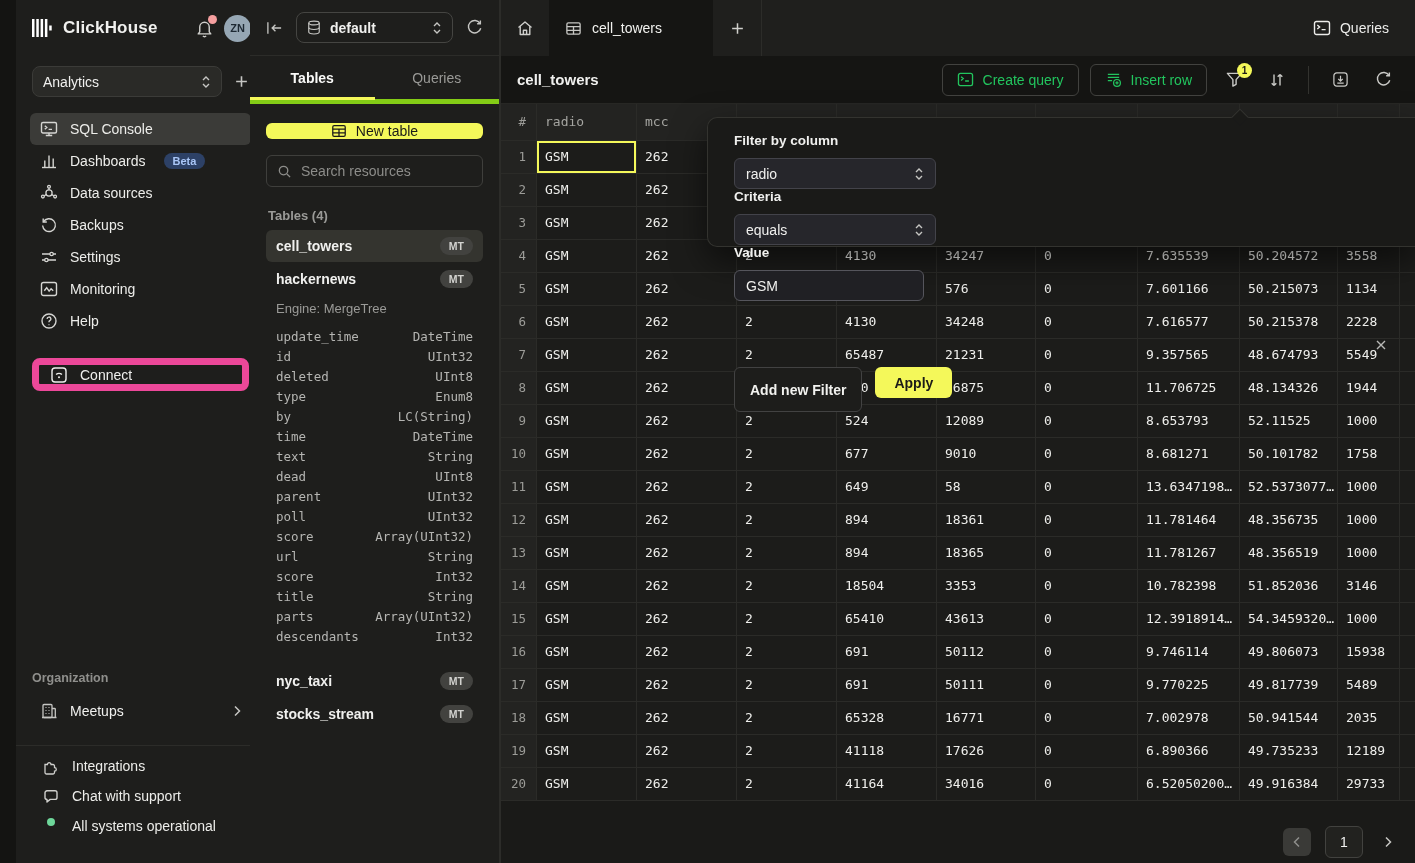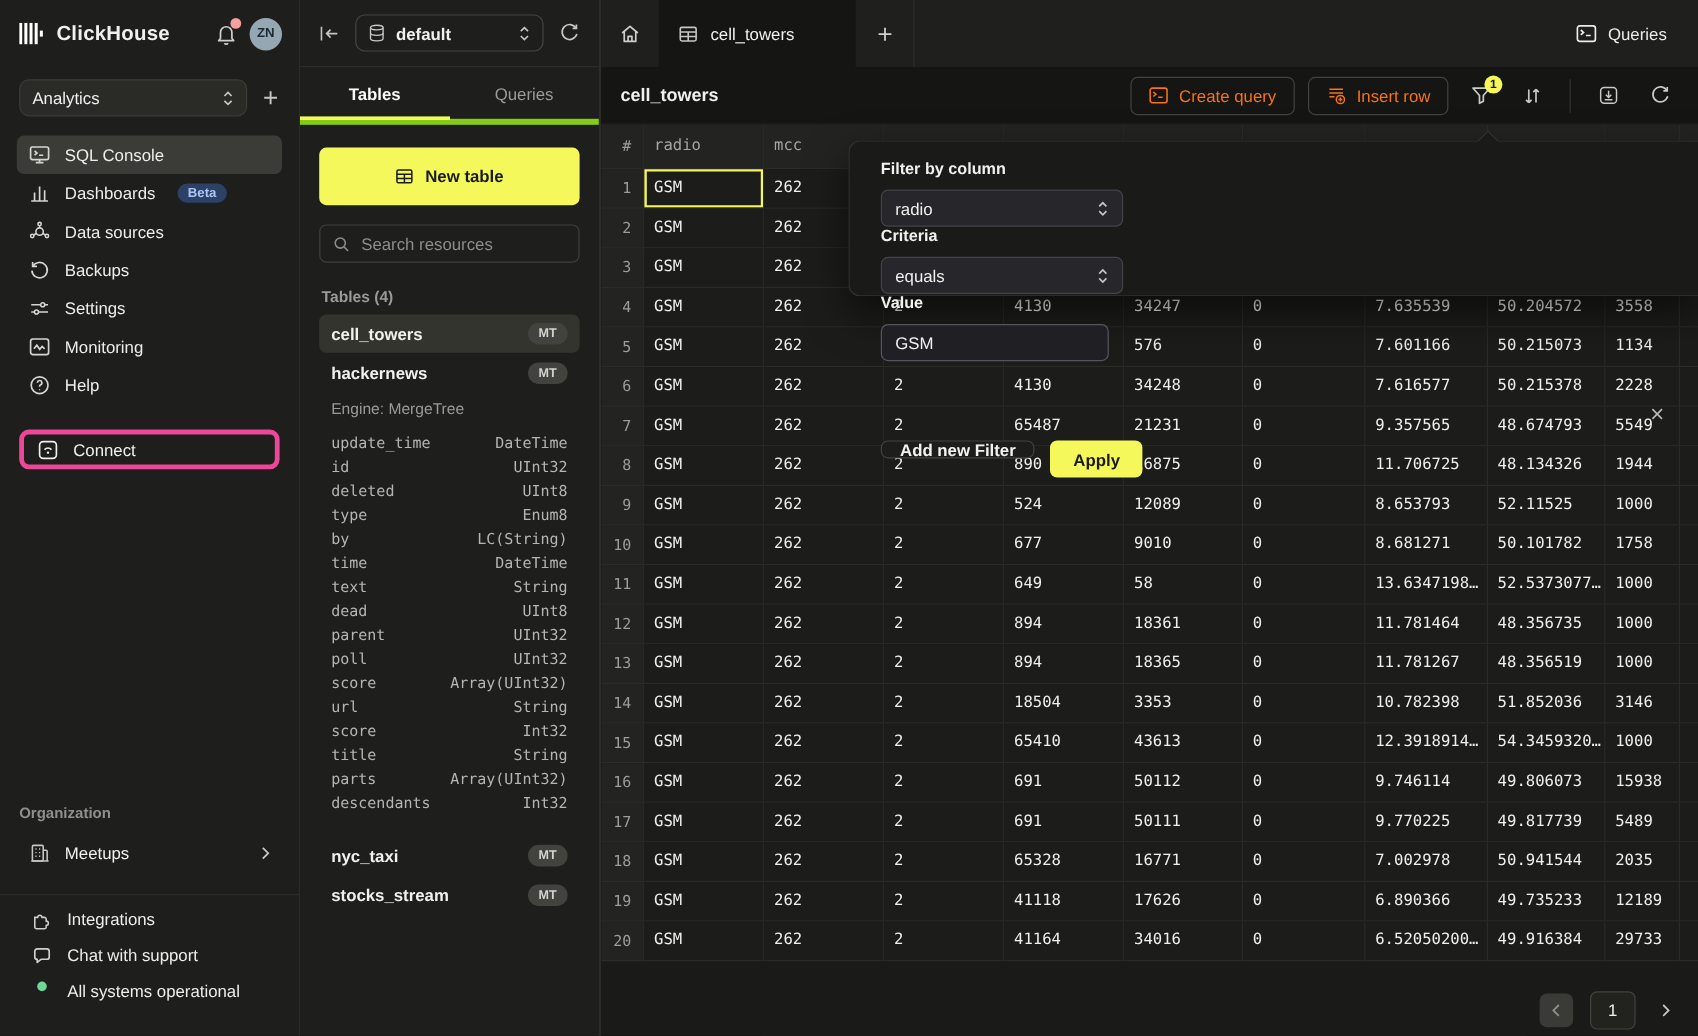--- a/index.html
+++ b/index.html
@@ -2,21 +2,21 @@
 <html><head>
 <meta charset="utf-8">
 <style>
   * { margin:0; padding:0; box-sizing:border-box; }
   html,body { width:1415px; height:863px; overflow:hidden; background:#141412;
     font-family:"Liberation Sans", sans-serif; color:#f0f0ee; }
   svg { display:block; }
   .mono { font-family:"DejaVu Sans Mono", monospace; }
 
   
-  .sidebar { position:absolute; left:0; top:0; width:250px; height:863px;
+  .sidebar { position:absolute; left:16px; top:0; width:250px; height:863px;
     background:#1e1e1c; border-right:1px solid #2c2c29; }
   .sb-header { height:56px; display:flex; align-items:center; padding:0 14px 0 16px; gap:10px; }
   .brand-logo { flex:0 0 auto; }
   .brand-name { font-size:17px; font-weight:700; letter-spacing:.2px; flex:1; }
   .bell-wrap { position:relative; color:#cfcfcc; cursor:pointer; }
   .bell-dot { position:absolute; top:-3px; right:-3px; width:9px; height:9px; border-radius:50%;
     background:#f59f9f; }
   .avatar { width:27px; height:27px; border-radius:50%; background:#96a7b4; color:#1d2933;
     font-size:11px; font-weight:700; display:flex; align-items:center; justify-content:center; }
   .workspace-row { display:flex; align-items:center; gap:12px; margin:10px 16px 16px; }
@@ -24,21 +24,21 @@
     border-radius:8px; display:flex; align-items:center; padding:0 10px; gap:8px; font-size:14px; cursor:pointer; }
   .workspace-select .lbl { flex:1; }
   .icon-plain { color:#c6c6c3; cursor:pointer; }
   .sb-nav { padding:0 14px; }
   .sb-item { height:32px; display:flex; align-items:center; gap:12px; padding:0 10px;
     border-radius:6px; font-size:14px; color:#ededea; cursor:pointer; }
   .sb-item.active { background:#3b3b38; }
   .sb-item .ic { width:18px; color:#d5d5d2; flex:0 0 auto; }
   .badge-beta { margin-left:6px; background:#2d4166; color:#a9c6f7; font-size:11px; font-weight:600;
     padding:2px 9px; border-radius:999px; }
-  .connect-btn { margin:21px 16px 0; height:33px; border:4px solid #ec4899; border-radius:8px;
+  .connect-btn { margin:21px 16px 0; height:33px; border:7px solid #ec4899; border-radius:8px;
     display:flex; align-items:center; gap:12px; padding:0 11px; font-size:14px; cursor:pointer; }
   .sb-bottom { position:absolute; left:0; right:0; bottom:0; padding-bottom:2px; }
   .org-label { padding:0 16px; font-size:12.5px; color:#8f8f8c; font-weight:600; margin-bottom:10px; }
   .meetups-row { height:32px; margin:0 14px; display:flex; align-items:center; gap:12px;
     padding:0 10px; border-radius:6px; font-size:14px; cursor:pointer; }
   .meetups-row .lbl { flex:1; }
   .sb-divider { border-top:1px solid #2c2c29; margin:18px 0 12px; }
   .sb-foot-item { height:30px; display:flex; align-items:flex-start; gap:12px; padding:0 26px;
     font-size:14px; color:#ededea; cursor:pointer; }
   .sb-foot-item .ic { width:18px; display:flex; justify-content:center; color:#cfcfcc; }
@@ -52,23 +52,23 @@
   .db-select { flex:1; height:31px; border:1px solid #454542; border-radius:8px; display:flex;
     align-items:center; gap:9px; padding:0 10px; font-size:14px; font-weight:600; cursor:pointer; }
   .db-select .lbl { flex:1; }
   .ex-tabs { height:48px; border-bottom:5px solid #84cc16; display:flex; }
   .ex-tab { flex:1; display:flex; align-items:center; justify-content:center; font-size:14px;
     color:#9a9a97; position:relative; cursor:pointer; }
   .ex-tab.active { color:#fafaf8; font-weight:600; }
   .ex-tab.active::after { content:""; position:absolute; left:0; right:0; bottom:-1px; height:3px;
     background:#f4f85a; }
   .ex-body { padding:19px 16px 0; }
-  .new-table-btn { height:48px; border-radius:6px; background:#f4f85a; color:#1b1b18;
+  .new-table-btn { height:16px; border-radius:6px; background:#f4f85a; color:#1b1b18;
     display:flex; align-items:center; justify-content:center; gap:9px; font-size:14px;
-    font-weight:700; cursor:pointer; }
+    font-weight:400; cursor:pointer; }
   .search-box { margin-top:16px; height:32px; border:1px solid #3f3f3c; border-radius:6px;
     display:flex; align-items:center; gap:9px; padding:0 10px; color:#8d8d8a; font-size:14px;
     cursor:text; }
   .ex-section { margin:21px 0 7px; padding:0 2px; font-size:13px; font-weight:600; color:#9a9a97; }
   .ex-item { height:32px; border-radius:6px; display:flex; align-items:center; padding:0 10px;
     font-size:14px; cursor:pointer; margin-top:1px; }
   .ex-item.selected { background:#34342f; }
   .ex-item .nm { flex:1; font-weight:600; }
   .badge-mt { background:#42423f; color:#d2d2cf; font-size:10.5px; font-weight:700;
     padding:3px 9px; border-radius:999px; }
@@ -89,21 +89,21 @@
   .plus-tab { width:48px; display:flex; align-items:center; justify-content:center;
     color:#cfcfcc; cursor:pointer; }
   .tab-vdiv { width:1px; background:#2c2c29; }
   .tab-spacer { flex:1; }
   .queries-top-btn { display:flex; align-items:center; gap:9px; padding:0 26px; font-size:14px;
     color:#ececea; cursor:pointer; }
   .toolbar { height:48px; background:#151513; border-bottom:1px solid #272724; display:flex;
     align-items:center; padding:0 16px; gap:11px; flex:0 0 auto; }
   .tb-title { flex:1; font-size:15px; font-weight:700; }
   .tb-btn { height:32px; border:1px solid #42423f; border-radius:6px; background:transparent;
-    color:#f97316; display:flex; align-items:center; gap:9px; padding:0 14px; font-size:14px;
+    color:#22c55e; display:flex; align-items:center; gap:9px; padding:0 14px; font-size:14px;
     cursor:pointer; font-family:inherit; }
   .tb-icon-btn { width:32px; height:32px; display:flex; align-items:center; justify-content:center;
     color:#c9c9c6; cursor:pointer; position:relative; }
   .filter-badge { position:absolute; top:-1px; right:-2px; min-width:15px; height:15px;
     border-radius:999px; background:#f4f85a; color:#1b1b18; font-size:10px; font-weight:700;
     display:flex; align-items:center; justify-content:center; padding:0 3px; }
   .tb-vdiv { width:1px; height:28px; background:#33332f; margin:0 4px; }
 
   
   .grid-area { flex:1; overflow:hidden; background:#1a1a18; position:relative; }
@@ -139,21 +139,21 @@
   .fp-row1 { display:flex; align-items:flex-start;flex-direction:column; }
   .fp-group { margin-right:10px; }
   .fp-label { font-size:13.5px; font-weight:600; margin-bottom:10px; }
   .fp-select { width:202px; height:31px; background:#26262b; border:1px solid #43434a;
     border-radius:6px; display:flex; align-items:center; justify-content:space-between;
     padding:0 11px; font-size:14px; cursor:pointer; }
   .fp-input { width:190px; height:31px; background:#202024; border:1px solid #55555c;
     border-radius:6px; padding:0 11px; font-size:14px; color:#f0f0ee; font-family:inherit; }
   .fp-close { margin-left:auto; margin-top:34px; color:#b9b9b6; cursor:pointer; padding:4px; }
   .fp-row2 { display:flex; gap:13px; margin-top:12px; }
-  .fp-add-btn { height:15px; border:1px solid #424242; border-radius:6px; background:#1d1d1b;
+  .fp-add-btn { height:45px; border:1px solid #424242; border-radius:6px; background:#1d1d1b;
     color:#f2f2ef; padding:0 15px; font-size:14px; font-weight:600; display:flex;
     align-items:center; cursor:pointer; font-family:inherit; }
   .fp-apply-btn { height:31px; border:none; border-radius:6px; background:#f4f85a;
     color:#1b1b18; padding:0 19px; font-size:14px; font-weight:600; display:flex;
     align-items:center; cursor:pointer; font-family:inherit; }
 </style>
 </head>
 <body>
 
 <aside class="sidebar">

